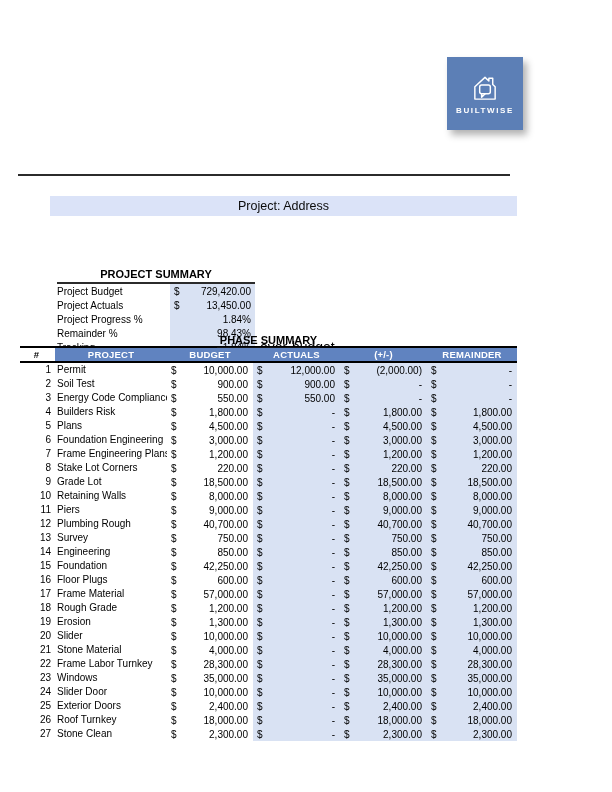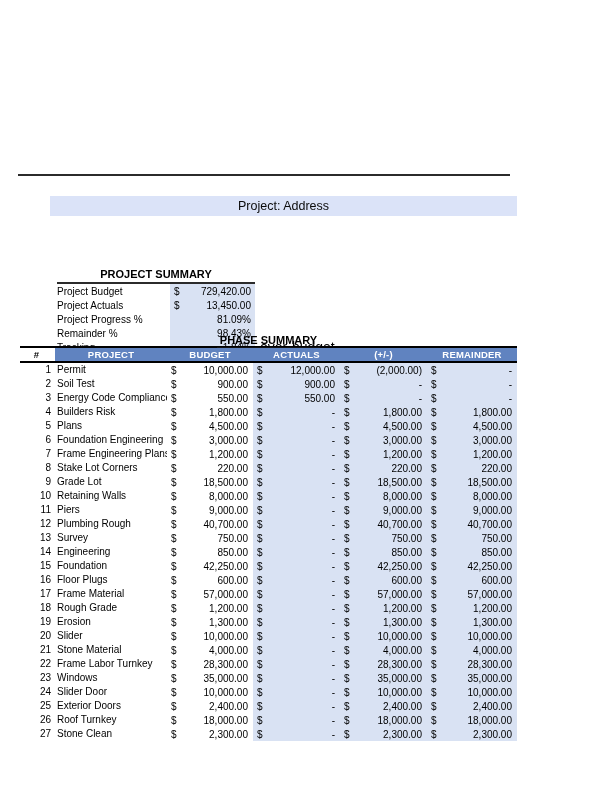--- a/index.html
+++ b/index.html
@@ -49,20 +49,28 @@
   .c-cat { white-space:nowrap; overflow:hidden; padding-left:2px; line-height:14px; }
   .money { display:flex; justify-content:space-between; align-items:center;
            padding:0 5px 0 4px; box-sizing:border-box; }
   .blue { background:#d9e2f3; }
 </style>
 </head>
 <body>
 
 <div class="page">
 
+  <div class="logo">
+    <svg viewBox="0 0 32 30" fill="none" stroke="#ffffff" stroke-width="1.5" stroke-linejoin="round" stroke-linecap="round">
+      <path d="M5.5 27 V14.2 L16 4.5 L20 8.2 L20 5.5 L24 5.5 L24 11.9 L26.5 14.2 V27 Z"></path>
+      <rect x="10.5" y="12.5" width="11" height="9" rx="2"></rect>
+      <path d="M12.5 21.5 V25.2 L16.2 21.5"></path>
+    </svg>
+    <div class="logo-brand">BUILTWISE</div>
+  </div>
 
   <div class="title-rule"></div>
 
   <div class="banner">
     <span>Project: Address</span>
   </div>
 
   <div class="summary">
     <div class="summary-title">PROJECT SUMMARY</div>
     <div id="summary-rows">
@@ -76,21 +84,21 @@
         <div class="ps-row">
           <div class="ps-label">Project Actuals</div>
           <div class="ps-value">
             <div style="display: inline;">$</div>
             <div style="display: inline;">13,450.00</div>
           </div>
         </div>
         <div class="ps-row">
           <div class="ps-label">Project Progress %</div>
           <div class="ps-value nocur">
-            <div style="display: inline;">81.09%</div>
+            <div style="display: inline;">1.84%</div>
           </div>
         </div>
         <div class="ps-row">
           <div class="ps-label">Remainder %</div>
           <div class="ps-value nocur">
             <div style="display: inline;">98.43%</div>
           </div>
         </div>
         <div class="ps-row">
           <div class="ps-label">Tracking</div>

